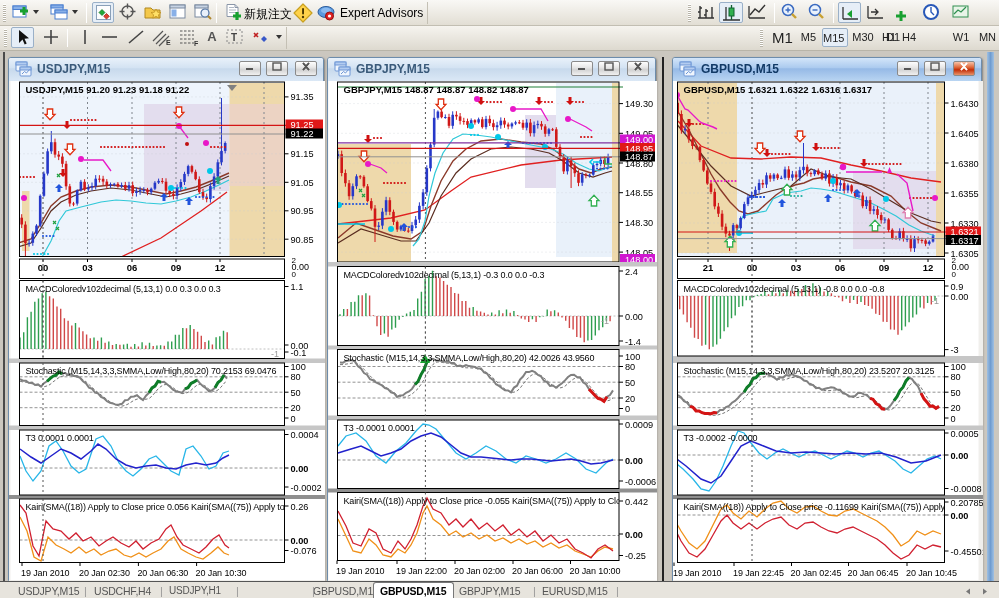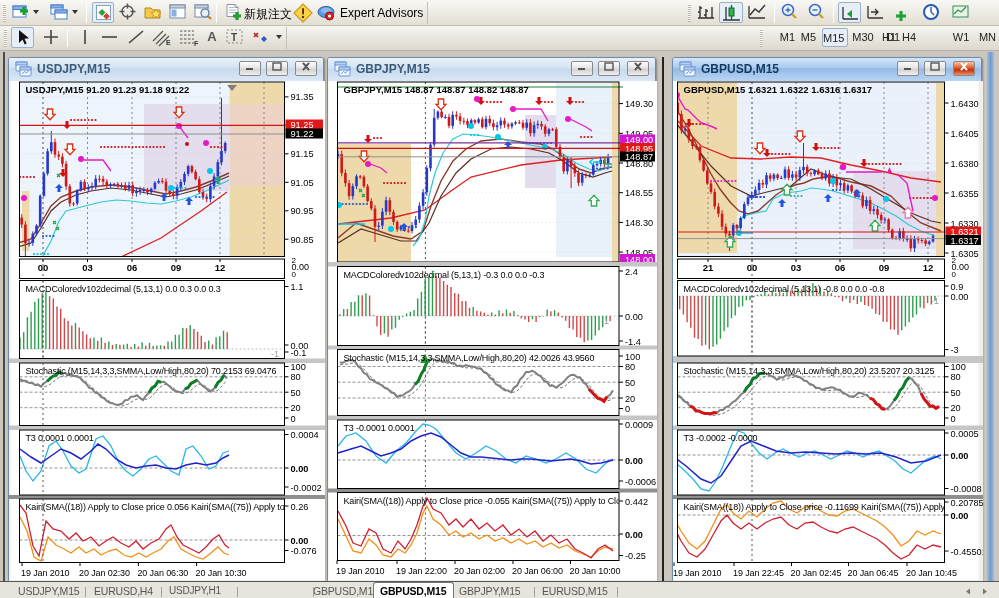--- a/index.html
+++ b/index.html
@@ -1568,33 +1568,33 @@
           <rect x="3" y="3" width="15" height="13" fill="none" stroke="#888" stroke-dasharray="2,2"></rect>
           <text x="7" y="13.5" font-size="10" font-weight="bold" fill="#444">T</text>
         </svg></div>
       <div style="position:absolute;left:249px;top:1px;width:26px;height:21px"><svg width="26" height="20">
           <path d="M5,6 l4,4 m0,-4 l-4,4" stroke="#c02020" stroke-width="1.6"></path>
           <path d="M12,12 l3,3 3,-3 -3,-3 z" fill="#3858c8"></path>
         </svg></div>
       <div style="position:absolute;left:276px;top:9px;width:0;height:0;border-left:3px solid transparent;border-right:3px solid transparent;border-top:4px solid #333"></div>
       <div style="position:absolute;left:286px;top:1px;width:1px;height:22px;background:#c4c0b4"></div>
       <div style="position:absolute;left:760px;top:3px;width:3px;height:18px;background:repeating-linear-gradient(#fff 0,#fff 1px,#b8b4a8 1px,#b8b4a8 2px)"></div>
-      <div style="position:absolute;left:772px;top:2px;width:23px;height:19px;border-radius:2px;font-size:11px;color:#222;text-align:right;line-height:19px">M1</div>
+      <div style="position:absolute;left:772px;top:2px;width:23px;height:19px;border-radius:2px;font-size:15px;color:#222;text-align:left;line-height:19px">M1</div>
       <div style="position:absolute;left:797px;top:2px;width:23px;height:19px;border-radius:2px;font-size:11px;color:#222;text-align:center;line-height:19px">M5</div>
       <div style="position:absolute;left:822px;top:2px;width:26px;height:19px;border:1px solid #9ab0c8;background:#e6eef7;border-radius:2px;font-size:11px;color:#222;text-align:left;line-height:19px">M15</div>
       <div style="position:absolute;left:850px;top:2px;width:26px;height:19px;border-radius:2px;font-size:11px;color:#222;text-align:center;line-height:19px">M30</div>
       <div style="position:absolute;left:878px;top:2px;width:22px;height:19px;border-radius:2px;font-size:11px;color:#222;text-align:center;line-height:19px">H1</div>
       <div style="position:absolute;left:902px;top:2px;width:22px;height:19px;border-radius:2px;font-size:11px;color:#222;text-align:left;line-height:19px">H4</div>
       <div style="position:absolute;left:882px;top:2px;width:22px;height:19px;border-radius:2px;font-size:11px;color:#222;text-align:center;line-height:19px">D1</div>
       <div style="position:absolute;left:950px;top:2px;width:22px;height:19px;border-radius:2px;font-size:11px;color:#222;text-align:center;line-height:19px">W1</div>
       <div style="position:absolute;left:974px;top:2px;width:22px;height:19px;border-radius:2px;font-size:11px;color:#222;text-align:right;line-height:19px">MN</div>
     </div>
  <div style="position:absolute;left:0;top:581px;width:999px;height:17px;background:#e7e4dd;border-top:1px solid #555;">
       <span style="position:absolute;left:18px;top:3px;font-size:10.5px;color:#555;letter-spacing:-0.2px">USDJPY,M15</span>
-      <span style="position:absolute;left:94px;top:3px;font-size:10.5px;color:#555;letter-spacing:-0.2px">EURUSD,H4</span>
+      <span style="position:absolute;left:94px;top:3px;font-size:10.5px;color:#555;letter-spacing:-0.2px">USDCHF,H4</span>
       <span style="position:absolute;left:169px;top:3px;font-size:10px;color:#555;letter-spacing:-0.2px">USDJPY,H1</span>
       <span style="position:absolute;left:246px;top:19px;font-size:10.5px;color:#555;letter-spacing:-0.2px">GBPUSD,M5</span>
       <span style="position:absolute;left:313px;top:3px;font-size:10.5px;color:#555;letter-spacing:-0.2px">GBPUSD,M15</span>
       <span style="position:absolute;left:84px;top:3px;font-size:11px;color:#999">|</span>
       <span style="position:absolute;left:160px;top:3px;font-size:11px;color:#999">|</span>
       <span style="position:absolute;left:236px;top:3px;font-size:11px;color:#999">|</span>
       <span style="position:absolute;left:312px;top:3px;font-size:11px;color:#999">|</span>
       <div style="position:absolute;left:373px;top:0px;width:81px;height:17px;background:#fff;border:1px solid #777;border-bottom:none;border-radius:3px 3px 0 0;"></div>
       <span style="position:absolute;left:380px;top:3px;font-size:10.5px;font-weight:bold;color:#000;letter-spacing:-0.2px">GBPUSD,M15</span>
       <span style="position:absolute;left:459px;top:3px;font-size:10.5px;color:#555;letter-spacing:-0.2px">GBPJPY,M15</span>

